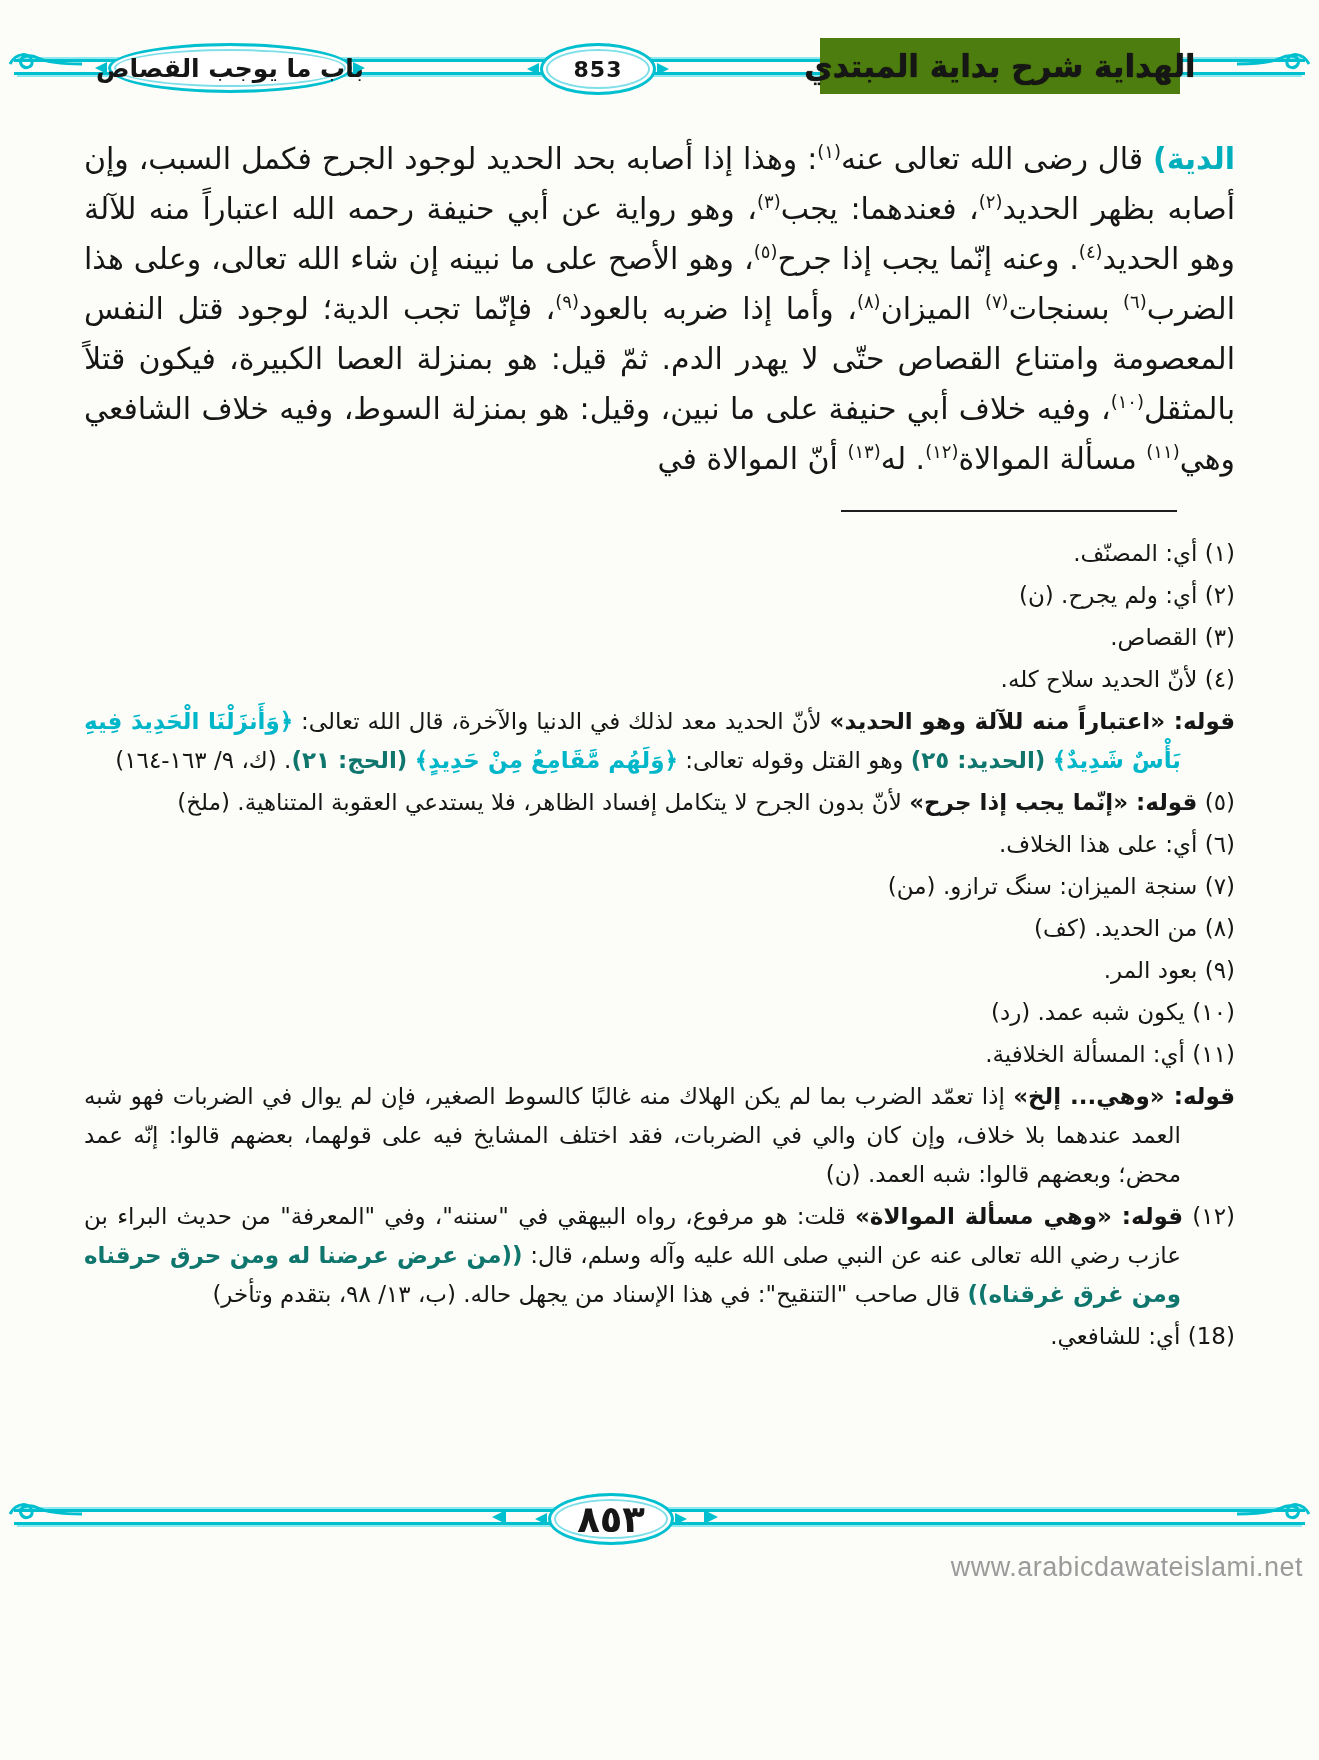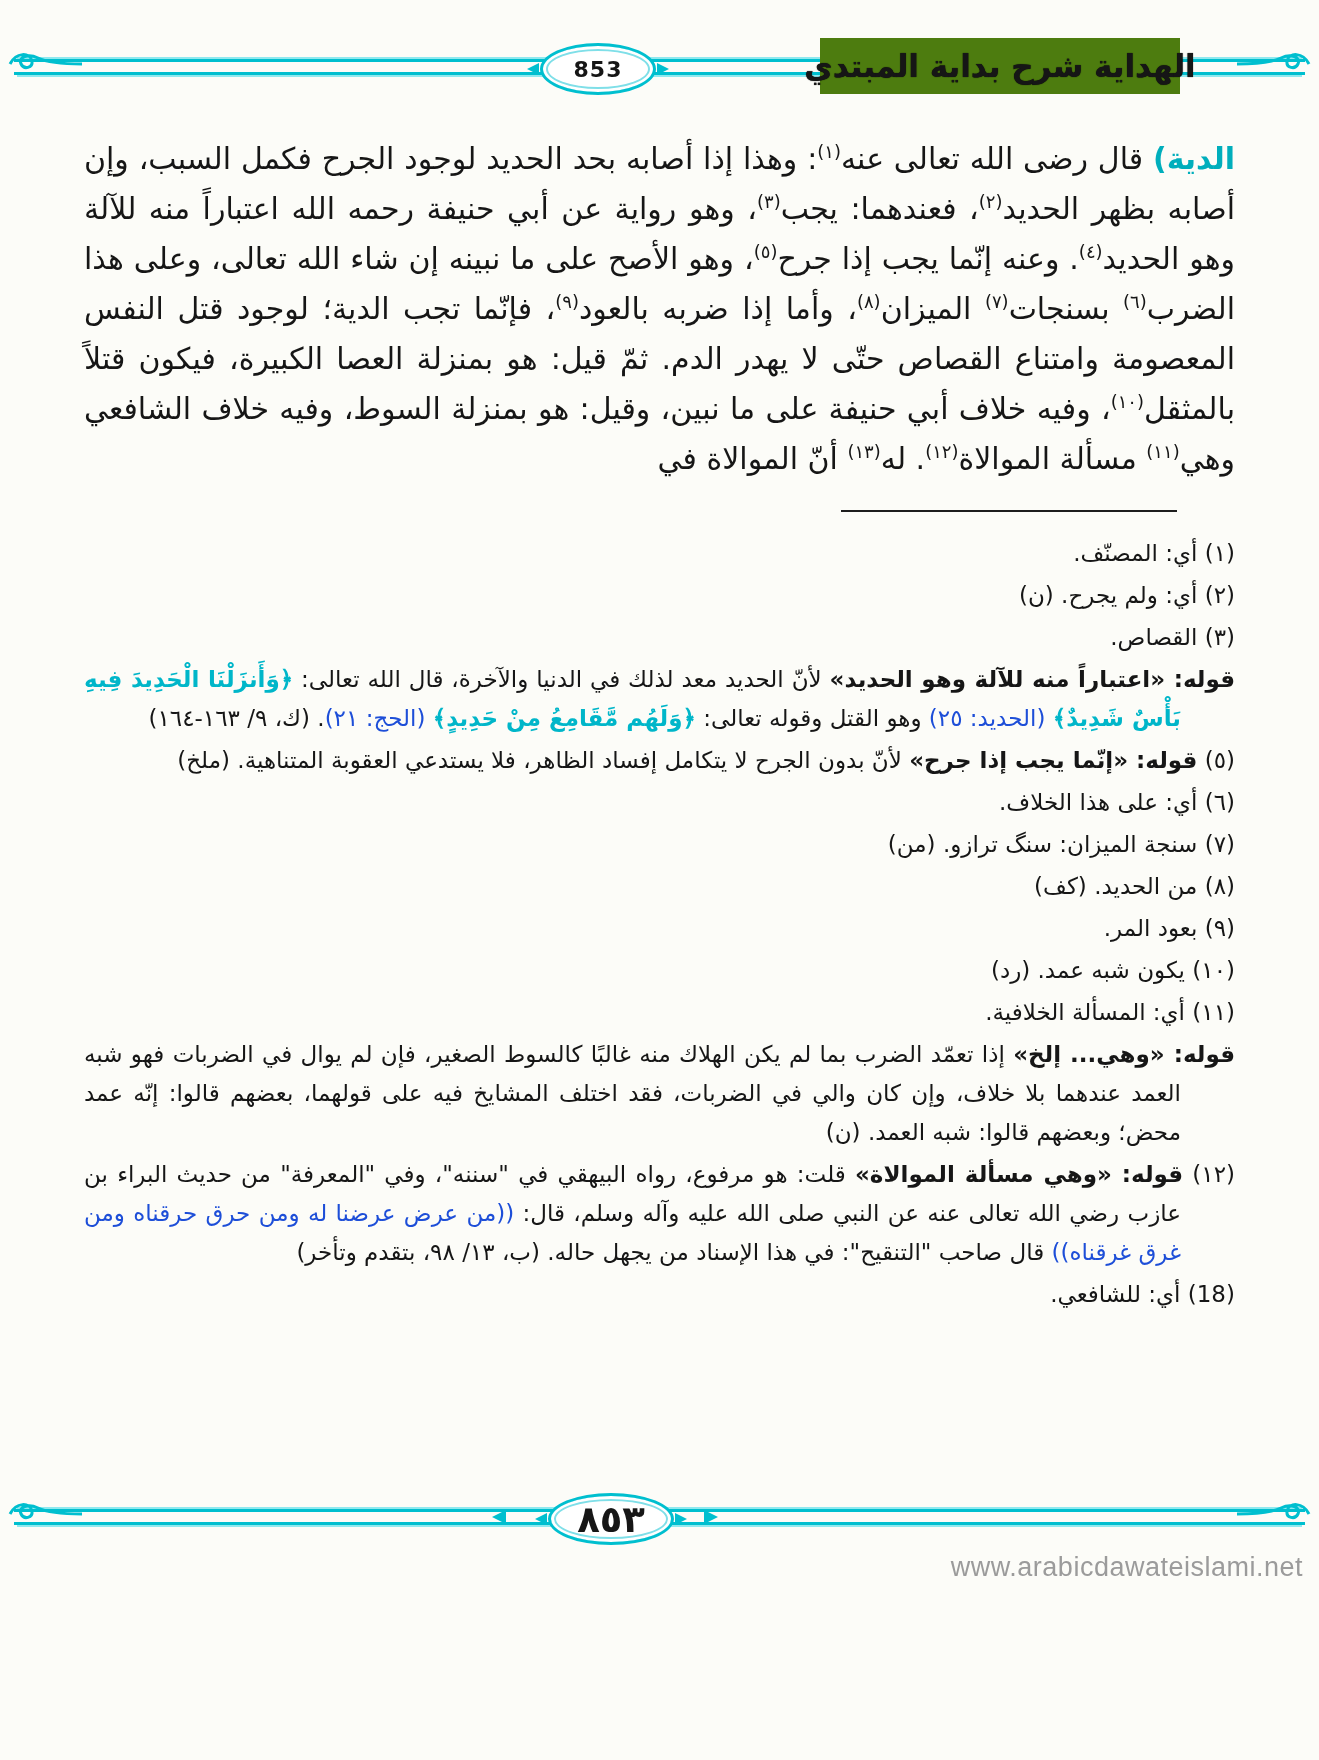--- a/index.html
+++ b/index.html
@@ -58,21 +58,21 @@
   .content{direction:rtl;}
   .main-text{
     margin:134px 84px 0;
     font-size:30px;line-height:50px;
     text-align:justify;text-justify:inter-word;
   }
   .seg-lead{color:#00aebc;font-weight:bold;}
   .seg-sup{vertical-align:super;font-size:0.60em;line-height:0;}
   .seg-b{font-weight:bold;}
   .seg-q{color:#00b6c9;font-weight:bold;}
-  .seg-g{color:#1d4ed8;font-weight:normal;}
+  .seg-g{color:#0f766e;font-weight:bold;}
   .footnote-rule{
     width:336px;height:2px;background:#1d1d1d;
     margin:26px 142px 22px auto;
   }
   .footnotes{margin:0 84px;}
   .footnote{
     margin:0 0 3px 0;
     font-size:23px;line-height:39px;
     text-align:justify;text-justify:inter-word;
   }
@@ -91,35 +91,39 @@
 <div class="page">
 
   <header class="band top-band">
     <div class="band-lines"></div>
     <svg class="flourish flourish-left" viewBox="0 0 78 32">
       <path d="M4,16 C10,4 24,4 26,13 C27,20 18,22 15,16 C12,9 22,5 32,10 C40,14 52,16 76,16" stroke="#00bfcf" stroke-width="3" fill="none"></path>
     </svg>
     <svg class="flourish flourish-right" viewBox="0 0 78 32">
       <path d="M4,16 C10,4 24,4 26,13 C27,20 18,22 15,16 C12,9 22,5 32,10 C40,14 52,16 76,16" stroke="#00bfcf" stroke-width="3" fill="none"></path>
     </svg>
+    <div class="badge chapter-badge">
+      <span>باب ما يوجب القصاص</span>
+    </div>
     <div class="badge pagenum-badge">
       <span>853</span>
     </div>
     <div class="book-title">
       <span>الهداية شرح بداية المبتدي</span>
     </div>
   </header>
 
   <div class="content">
     <p class="main-text"><span class="seg-lead">الدية)</span><span class="seg-n"> قال رضى الله تعالى عنه</span><span class="seg-sup">(١)</span><span class="seg-n">: وهذا إذا أصابه بحد الحديد لوجود الجرح فكمل السبب، وإن أصابه بظهر الحديد</span><span class="seg-sup">(٢)</span><span class="seg-n">، فعندهما: يجب</span><span class="seg-sup">(٣)</span><span class="seg-n">، وهو رواية عن أبي حنيفة رحمه الله اعتباراً منه للآلة وهو الحديد</span><span class="seg-sup">(٤)</span><span class="seg-n">. وعنه إنّما يجب إذا جرح</span><span class="seg-sup">(٥)</span><span class="seg-n">، وهو الأصح على ما نبينه إن شاء الله تعالى، وعلى هذا الضرب</span><span class="seg-sup">(٦)</span><span class="seg-n"> بسنجات</span><span class="seg-sup">(٧)</span><span class="seg-n"> الميزان</span><span class="seg-sup">(٨)</span><span class="seg-n">، وأما إذا ضربه بالعود</span><span class="seg-sup">(٩)</span><span class="seg-n">، فإنّما تجب الدية؛ لوجود قتل النفس المعصومة وامتناع القصاص حتّى لا يهدر الدم. ثمّ قيل: هو بمنزلة العصا الكبيرة، فيكون قتلاً بالمثقل</span><span class="seg-sup">(١٠)</span><span class="seg-n">، وفيه خلاف أبي حنيفة على ما نبين، وقيل: هو بمنزلة السوط، وفيه خلاف الشافعي وهي</span><span class="seg-sup">(١١)</span><span class="seg-n"> مسألة الموالاة</span><span class="seg-sup">(١٢)</span><span class="seg-n">. له</span><span class="seg-sup">(١٣)</span><span class="seg-n"> أنّ الموالاة في</span></p>
     <div class="footnote-rule"></div>
     <section class="footnotes">
         <p class="footnote fn-short"><span class="seg-n">(١) أي: المصنّف.</span></p>
         <p class="footnote fn-short"><span class="seg-n">(٢) أي: ولم يجرح. (ن)</span></p>
         <p class="footnote fn-short"><span class="seg-n">(٣) القصاص.</span></p>
+        <p class="footnote fn-short"><span class="seg-n">(٤) لأنّ الحديد سلاح كله.</span></p>
         <p class="footnote fn-long"><span class="seg-b">قوله: «اعتباراً منه للآلة وهو الحديد»</span><span class="seg-n"> لأنّ الحديد معد لذلك في الدنيا والآخرة، قال الله تعالى: </span><span class="seg-q">﴿وَأَنزَلْنَا الْحَدِيدَ فِيهِ بَأْسٌ شَدِيدٌ﴾</span><span class="seg-n"> </span><span class="seg-g">(الحديد: ٢٥)</span><span class="seg-n"> وهو القتل وقوله تعالى: </span><span class="seg-q">﴿وَلَهُم مَّقَامِعُ مِنْ حَدِيدٍ﴾</span><span class="seg-n"> </span><span class="seg-g">(الحج: ٢١)</span><span class="seg-n">. (ك، ٩/ ١٦٣-١٦٤)</span></p>
         <p class="footnote fn-long"><span class="seg-n">(٥) </span><span class="seg-b">قوله: «إنّما يجب إذا جرح»</span><span class="seg-n"> لأنّ بدون الجرح لا يتكامل إفساد الظاهر، فلا يستدعي العقوبة المتناهية. (ملخ)</span></p>
         <p class="footnote fn-short"><span class="seg-n">(٦) أي: على هذا الخلاف.</span></p>
         <p class="footnote fn-short"><span class="seg-n">(٧) سنجة الميزان: سنگ ترازو. (من)</span></p>
         <p class="footnote fn-short"><span class="seg-n">(٨) من الحديد. (كف)</span></p>
         <p class="footnote fn-short"><span class="seg-n">(٩) بعود المر.</span></p>
         <p class="footnote fn-short"><span class="seg-n">(١٠) يكون شبه عمد. (رد)</span></p>
         <p class="footnote fn-short"><span class="seg-n">(١١) أي: المسألة الخلافية.</span></p>
         <p class="footnote fn-long"><span class="seg-b">قوله: «وهي... إلخ»</span><span class="seg-n"> إذا تعمّد الضرب بما لم يكن الهلاك منه غالبًا كالسوط الصغير، فإن لم يوال في الضربات فهو شبه العمد عندهما بلا خلاف، وإن كان والي في الضربات، فقد اختلف المشايخ فيه على قولهما، بعضهم قالوا: إنّه عمد محض؛ وبعضهم قالوا: شبه العمد. (ن)</span></p>
         <p class="footnote fn-long"><span class="seg-n">(١٢) </span><span class="seg-b">قوله: «وهي مسألة الموالاة»</span><span class="seg-n"> قلت: هو مرفوع، رواه البيهقي في "سننه"، وفي "المعرفة" من حديث البراء بن عازب رضي الله تعالى عنه عن النبي صلى الله عليه وآله وسلم، قال: </span><span class="seg-g">((من عرض عرضنا له ومن حرق حرقناه ومن غرق غرقناه))</span><span class="seg-n"> قال صاحب "التنقيح": في هذا الإسناد من يجهل حاله. (ب، ١٣/ ٩٨، بتقدم وتأخر)</span></p>

